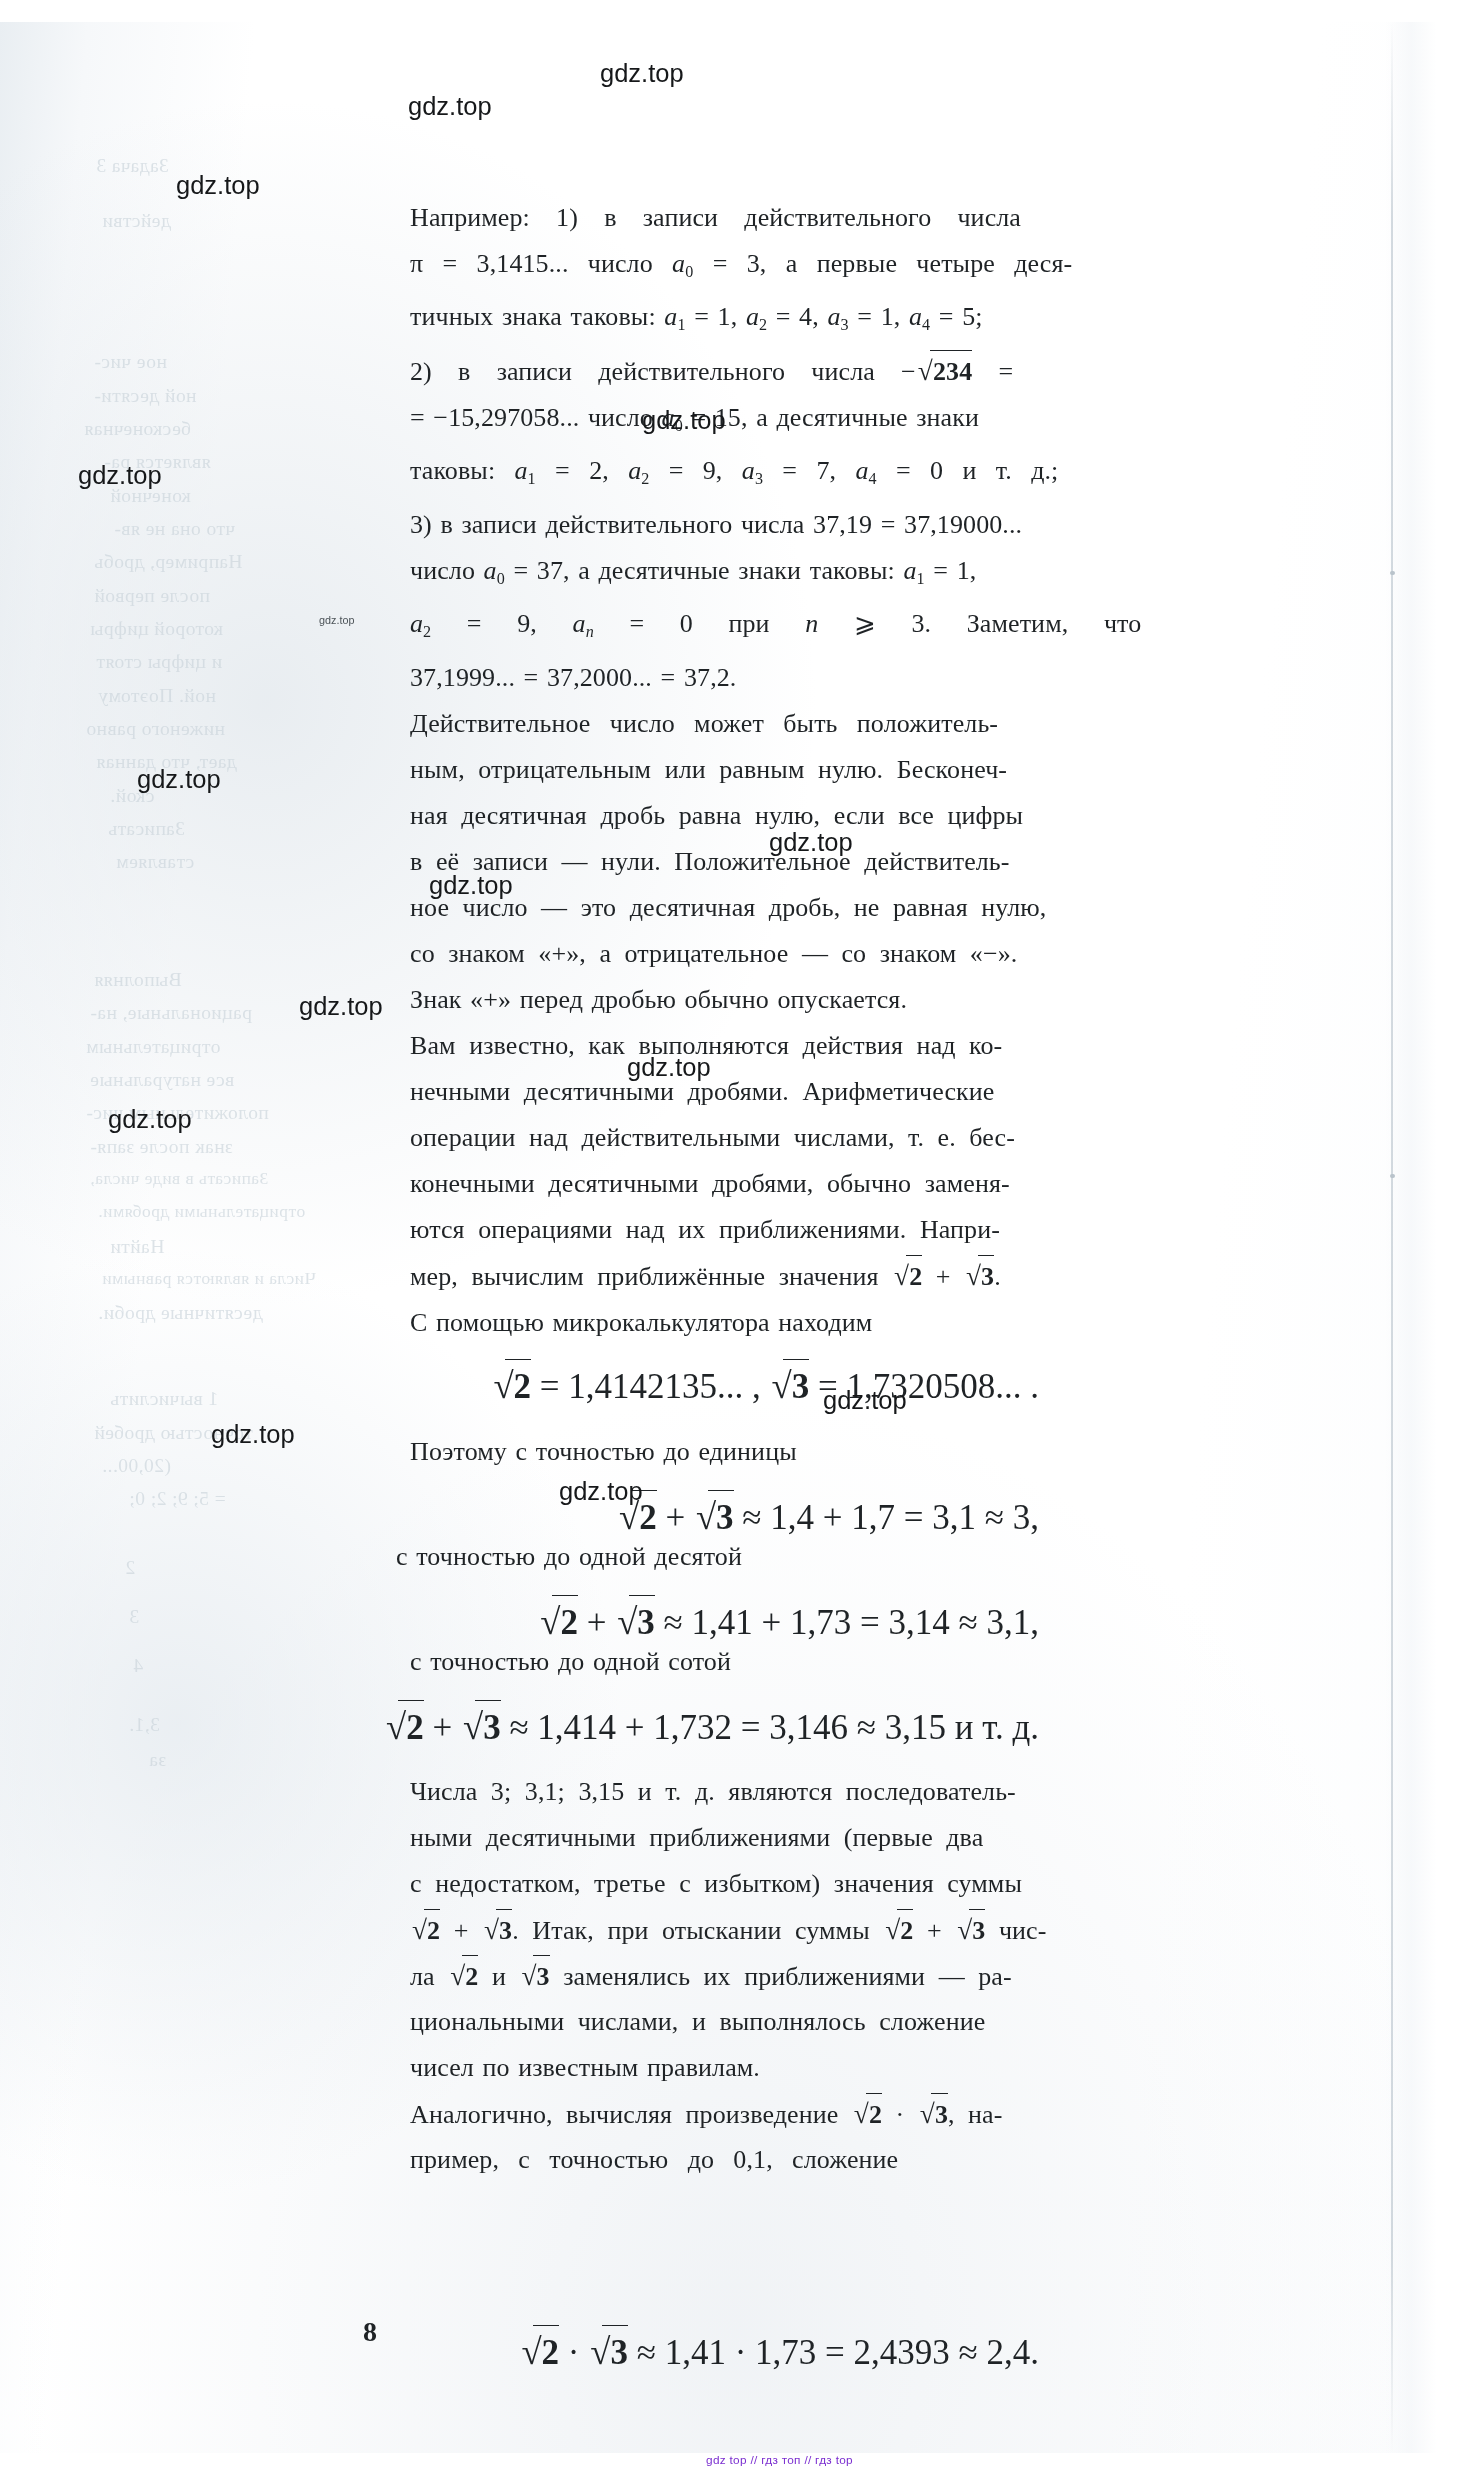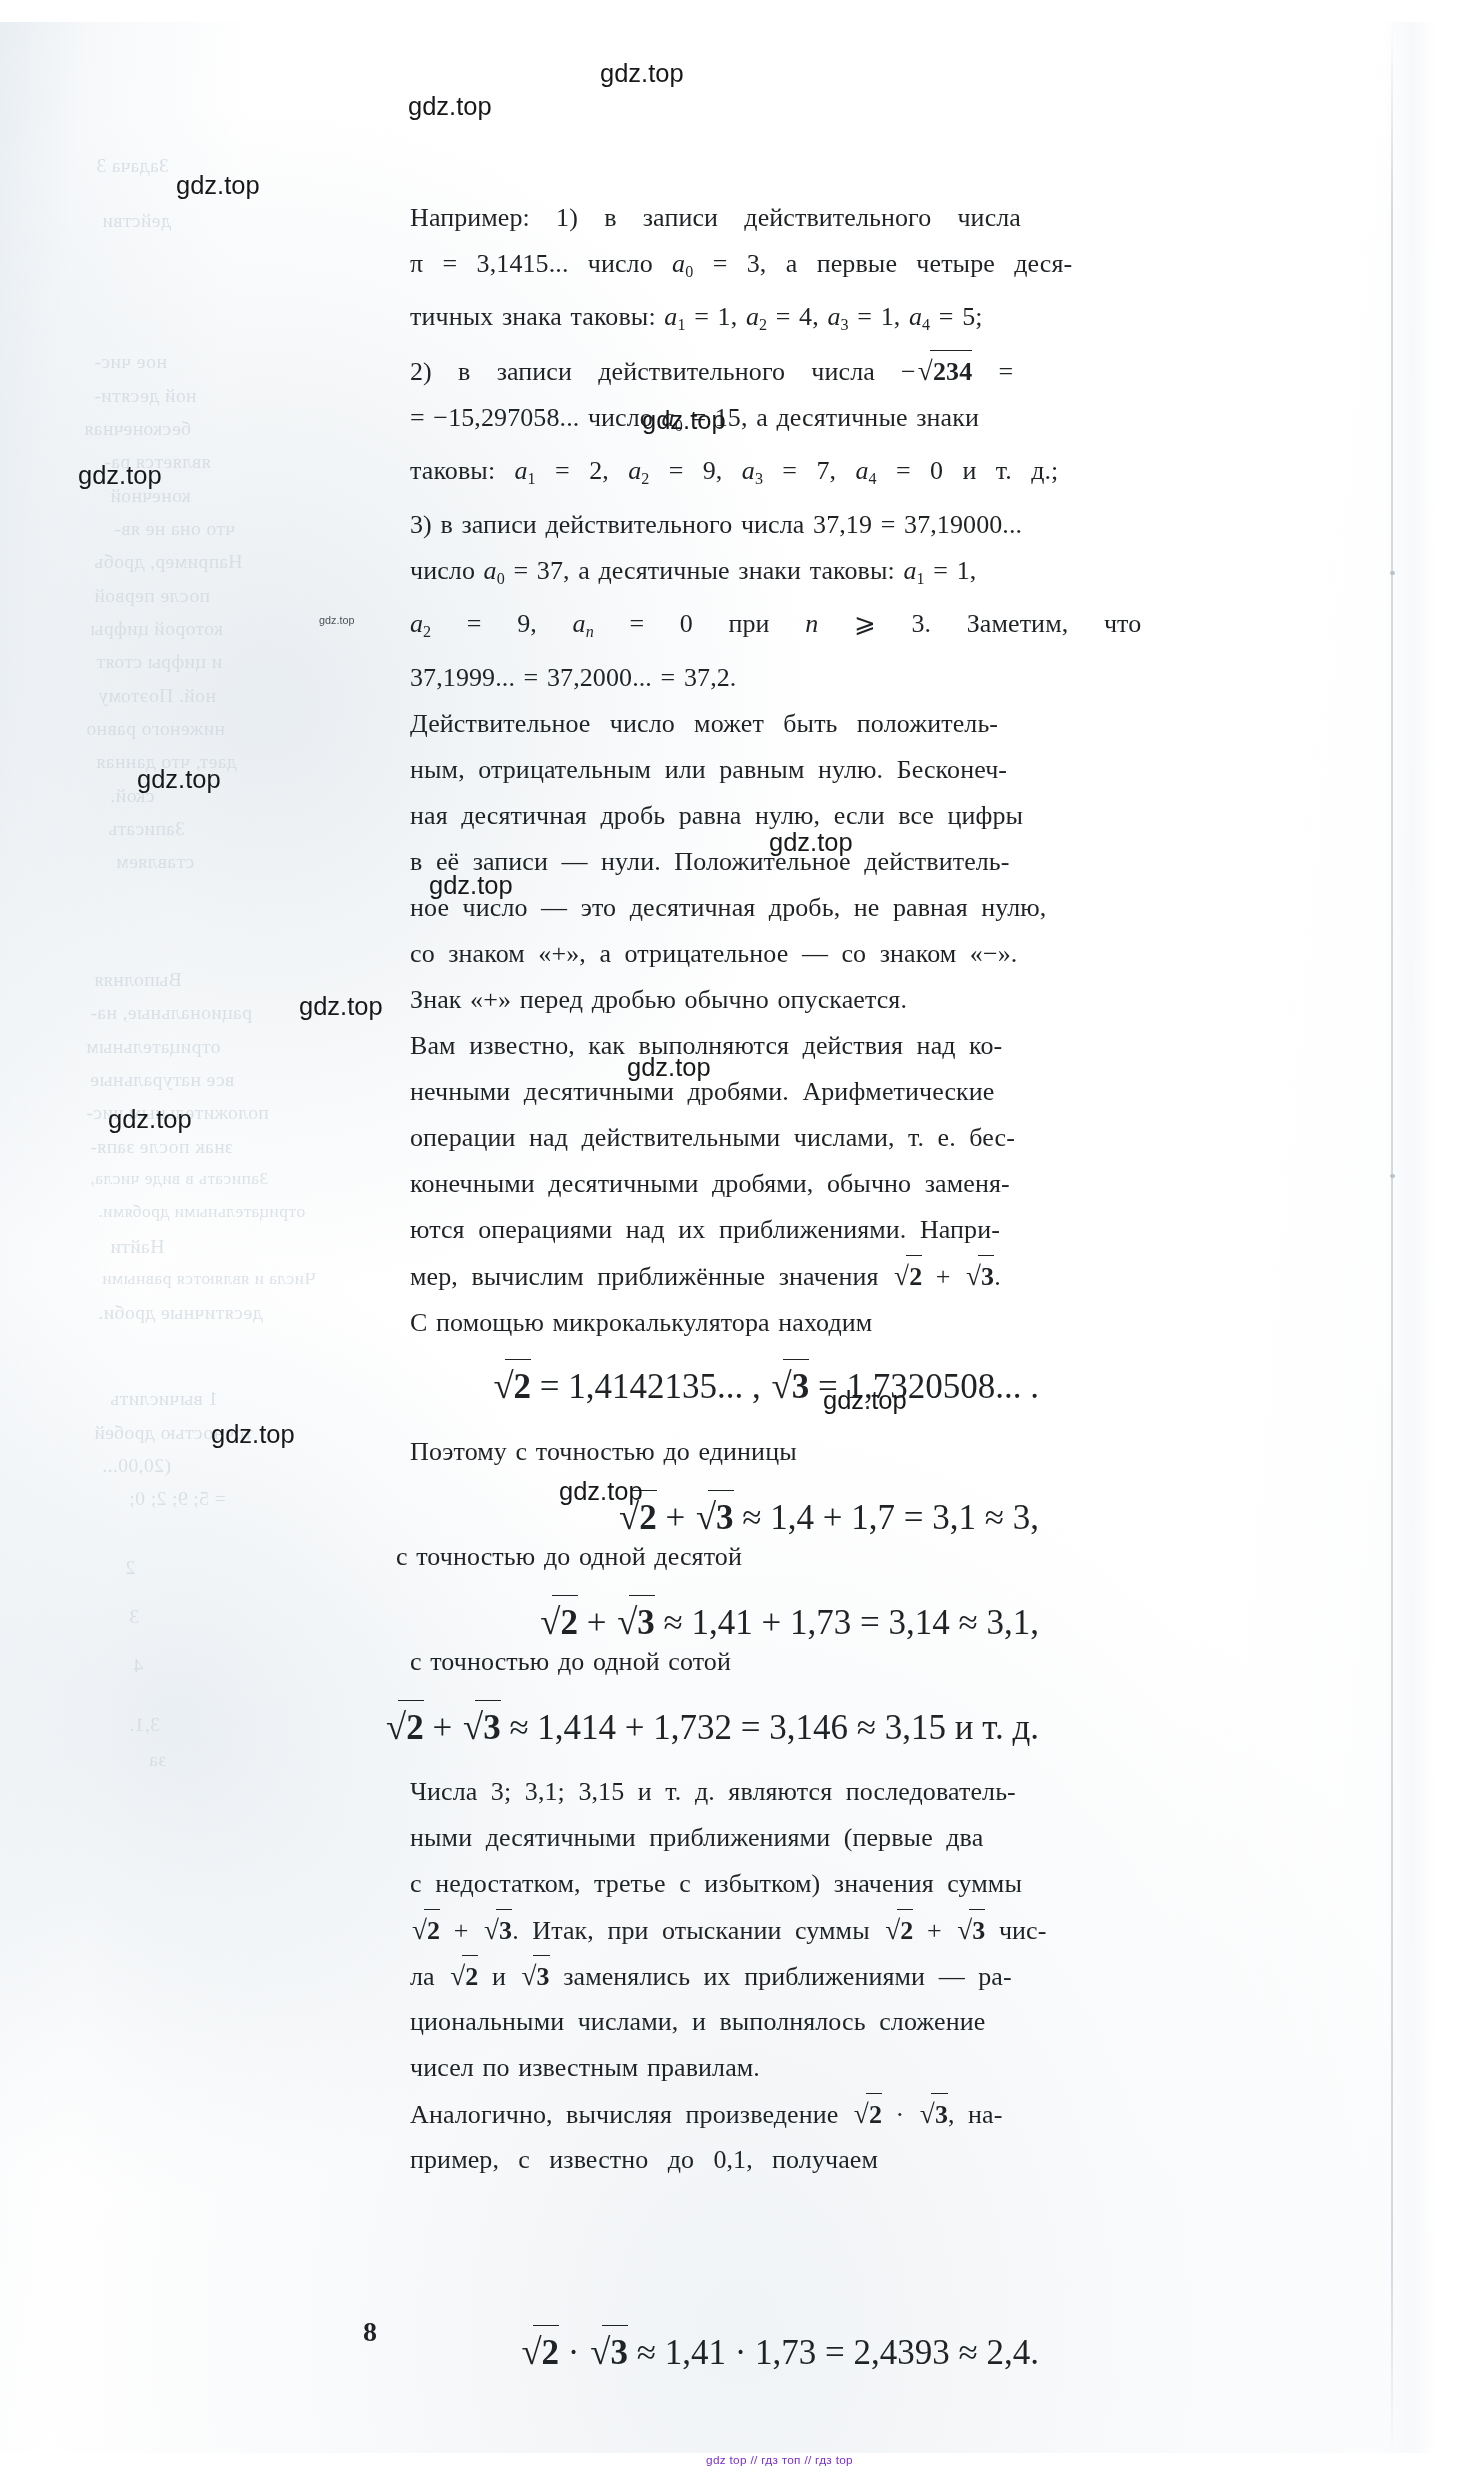--- a/index.html
+++ b/index.html
@@ -229,21 +229,21 @@
       <div class="tline ws4" style="position: absolute; left: 396px; top: 1512px;">с точностью до одной десятой</div>
       <div class="tline ws4" style="position: absolute; left: 410px; top: 1617px;">с точностью до одной сотой</div>
       <div class="tline ws1" style="position: absolute; left: 410px; top: 1747px;">Числа 3; 3,1; 3,15 и т. д. являются последователь-</div>
       <div class="tline ws1" style="position: absolute; left: 410px; top: 1793px;">ными  десятичными  приближениями  (первые  два</div>
       <div class="tline ws1" style="position: absolute; left: 410px; top: 1839px;">с недостатком, третье с избытком) значения суммы</div>
       <div class="tline ws1" style="position: absolute; left: 410px; top: 1885px;"><span class="rad"><span class="sign">√</span><span class="bar"></span>2</span> + <span class="rad"><span class="sign">√</span><span class="bar"></span>3</span>. Итак, при отыскании суммы <span class="rad"><span class="sign">√</span><span class="bar"></span>2</span> + <span class="rad"><span class="sign">√</span><span class="bar"></span>3</span> чис-</div>
       <div class="tline ws1" style="position: absolute; left: 410px; top: 1931px;">ла <span class="rad"><span class="sign">√</span><span class="bar"></span>2</span> и <span class="rad"><span class="sign">√</span><span class="bar"></span>3</span> заменялись их приближениями — ра-</div>
       <div class="tline ws1" style="position: absolute; left: 410px; top: 1977px;">циональными  числами,  и  выполнялось  сложение</div>
       <div class="tline ws4" style="position: absolute; left: 410px; top: 2023px;">чисел по известным правилам.</div>
       <div class="tline ws1" style="position: absolute; left: 410px; top: 2069px;">Аналогично, вычисляя произведение <span class="rad"><span class="sign">√</span><span class="bar"></span>2</span> · <span class="rad"><span class="sign">√</span><span class="bar"></span>3</span>, на-</div>
-      <div class="tline ws2" style="position: absolute; left: 410px; top: 2115px;">пример, с известно до 0,1, получаем</div>
+      <div class="tline ws2" style="position: absolute; left: 410px; top: 2115px;">пример, с точностью до 0,1, сложение</div>
     </div>
 
   <div class="pageno">8</div>
 
   <div id="wm-layer">
       <div class="wm" style="left: 600px; top: 37px; font-size: 25.5px;">gdz.top</div>
       <div class="wm" style="left: 408px; top: 70px; font-size: 25.5px;">gdz.top</div>
       <div class="wm" style="left: 176px; top: 149px; font-size: 25.5px;">gdz.top</div>
       <div class="wm" style="left: 642px; top: 384px; font-size: 25.5px;">gdz.top</div>
       <div class="wm" style="left: 78px; top: 439px; font-size: 25.5px;">gdz.top</div>

